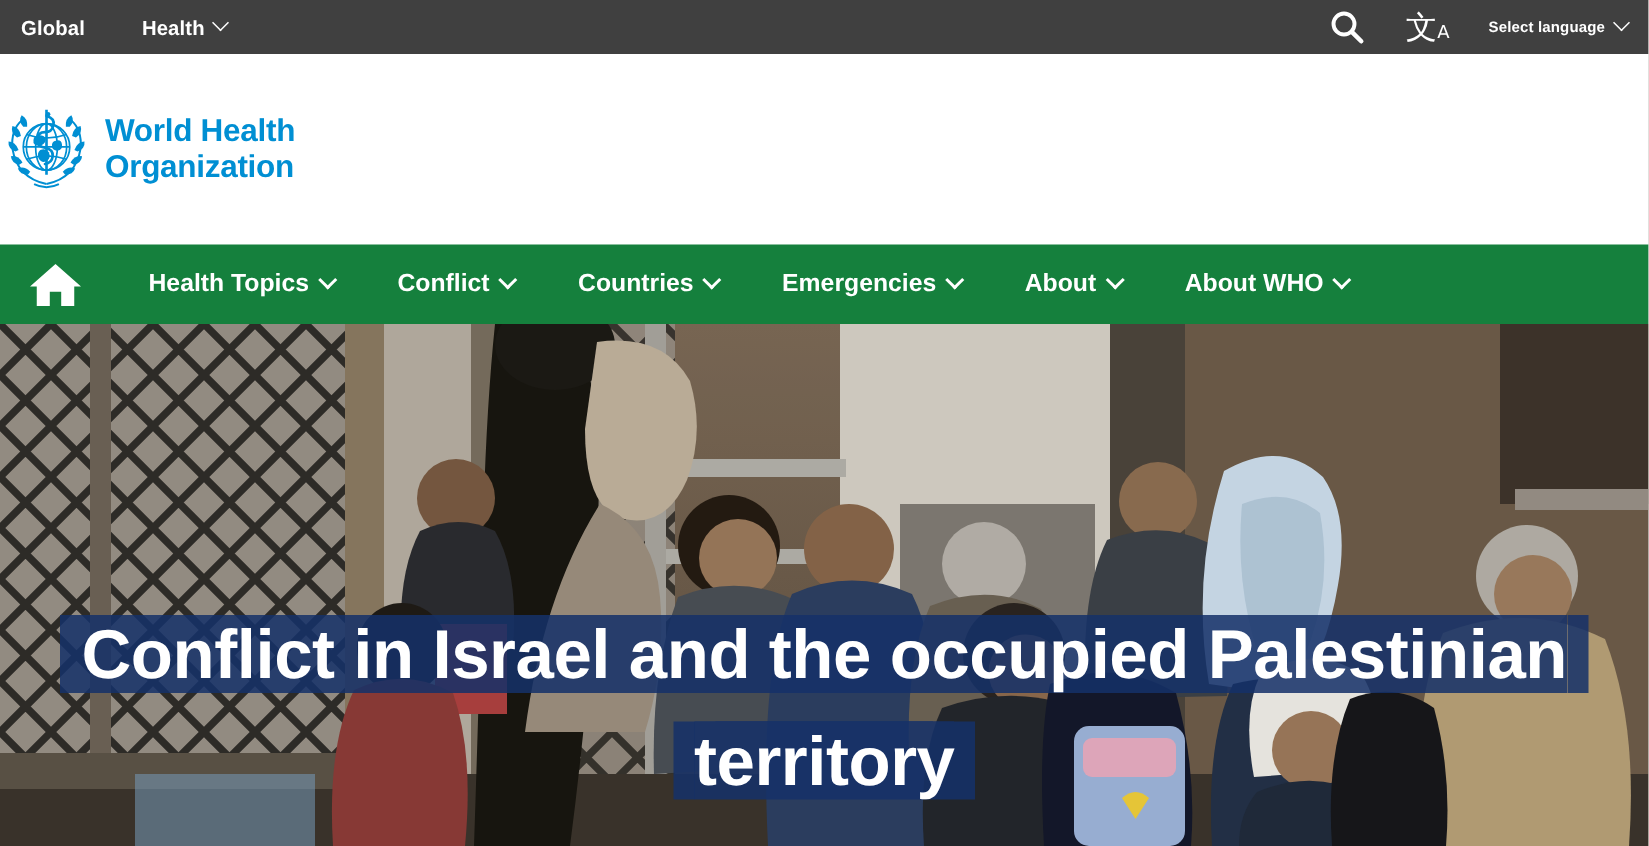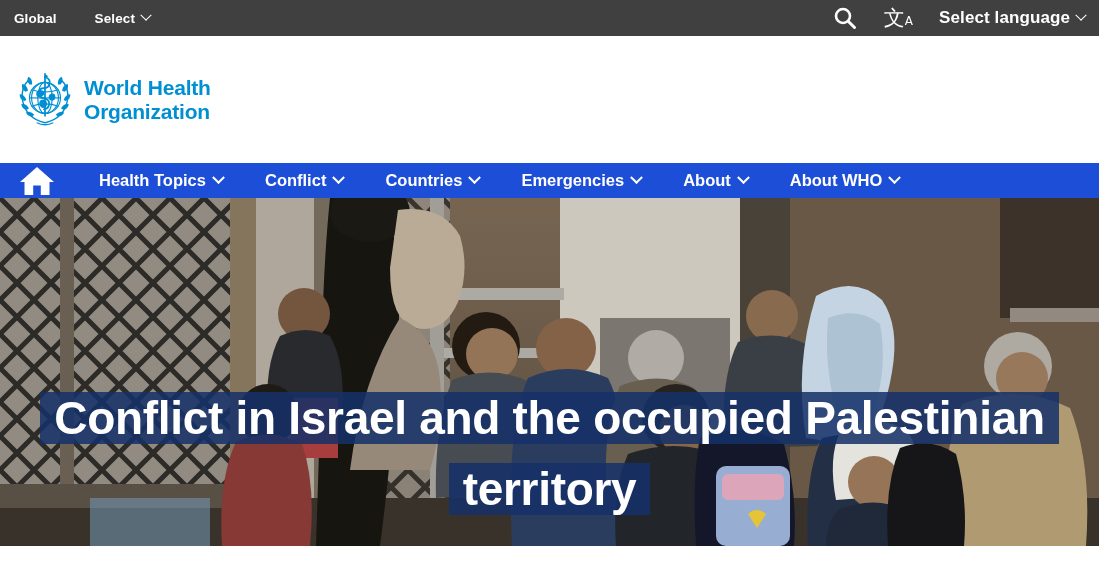--- a/index.html
+++ b/index.html
@@ -52,57 +52,56 @@
     border-bottom: 1.8px solid #ffffff;
     transform: rotate(45deg) translate(-2px,-2px);
   }
   .icon-btn {
     display: flex; align-items: center; justify-content: center;
     cursor: pointer;
     color: #ffffff;
   }
   .lang-label {
     color: #ffffff;
-    font-size: 17px;
+    font-size: 10px;
     font-weight: bold;
     white-space: nowrap;
   }
   .translate-icon {
     font-size: 21px;
     font-weight: 500;
     line-height: 1;
     color: #fff;
     display: flex;
     align-items: baseline;
     font-family: "DejaVu Sans", sans-serif;
   }
   .translate-icon .sub { font-size: 12px; }
 
   
   .logoband {
     height: 127px;
     background: #ffffff;
     display: flex;
-    padding-left: 14px;
   }
   .logo { display: flex; align-items: center; gap: 8px; cursor: pointer; }
   .logo-wordmark {
     color: #008fd3;
     font-size: 21px;
     font-weight: bold;
     line-height: 1.12;
     letter-spacing: -.2px;
   }
 
   
   .mainnav {
-    height: 35px;
-    background: #1d4ed8;
-    display: flex;
-    align-items: flex-end;
+    height: 53px;
+    background: #15803d;
+    display: flex;
+    align-items: center;
     padding-left: 14px;
     gap: 0;
   }
   .nav-home { padding: 0 22px 0 4px; display: flex; align-items: center; cursor: pointer; }
   .nav-item {
     color: #ffffff;
     font-size: 16.5px;
     font-weight: bold;
     display: flex;
     align-items: center;
@@ -150,21 +149,21 @@
 </style>
 </head>
 <body>
 
 <div class="topbar">
   <div class="topbar-left">
     <div class="top-link">
       <span>Global</span>
     </div>
     <div class="top-link">
-      <span>Select</span>
+      <span>Health</span>
       <span class="chev-thin"></span>
     </div>
   </div>
   <div class="topbar-right">
     <div class="icon-btn">
       <svg width="26" height="26" viewBox="0 0 26 26">
         <circle cx="11" cy="11" r="7" fill="none" stroke="#ffffff" stroke-width="2.6"></circle>
         <line x1="16.2" y1="16.2" x2="22.5" y2="22.5" stroke="#ffffff" stroke-width="3" stroke-linecap="round"></line>
       </svg>
     </div>

